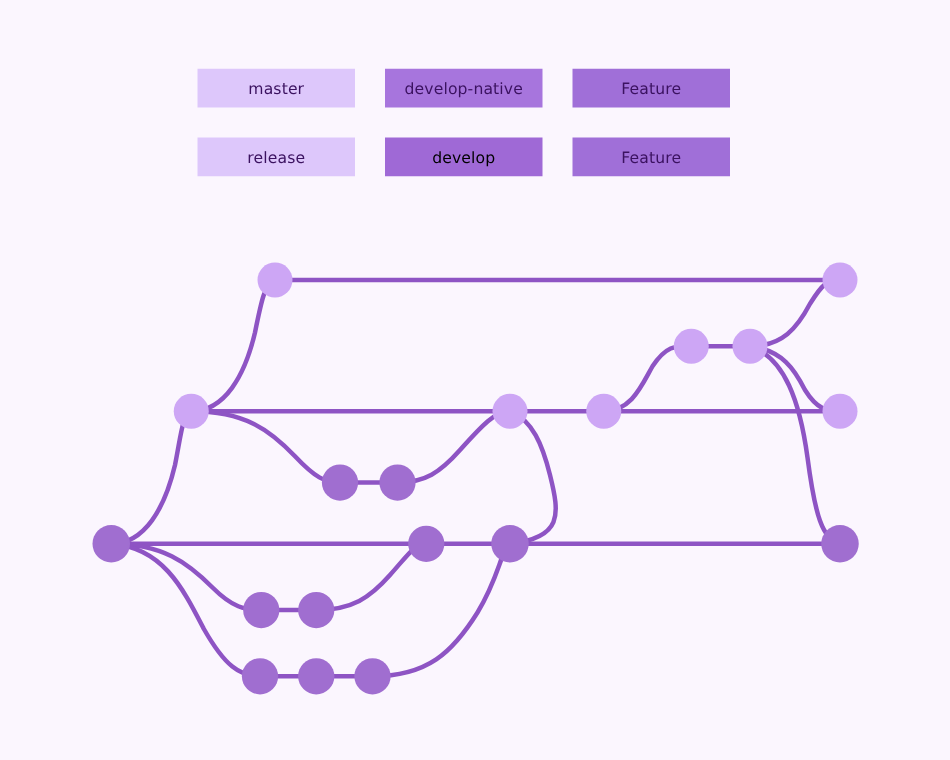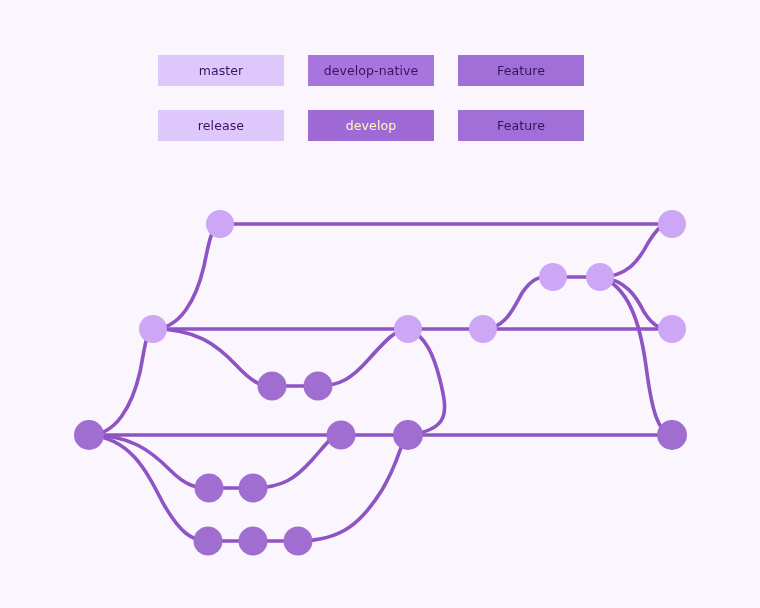--- a/index.html
+++ b/index.html
@@ -74,21 +74,21 @@
     <div class="legend-chip chip-mid" style="background: rgb(167, 117, 221); color: rgb(59, 18, 96);">
       <span>develop-native</span>
     </div>
     <div class="legend-chip chip-mid2" style="background: rgb(160, 111, 216); color: rgb(59, 18, 96);">
       <span>Feature</span>
     </div>
 
     <div class="legend-chip chip-light" style="background: rgb(221, 199, 251); color: rgb(59, 18, 96);">
       <span>release</span>
     </div>
-    <div class="legend-chip chip-dark" style="background: rgb(159, 105, 214); color: #fef9c3;">
+    <div class="legend-chip chip-dark" style="background: rgb(159, 105, 214); color: #000000;">
       <span>develop</span>
     </div>
     <div class="legend-chip chip-mid2" style="background: rgb(160, 111, 216); color: rgb(59, 18, 96);">
       <span>Feature</span>
     </div>
   </div>
 
   <svg id="graph" viewBox="0 0 760 608">
     <g id="edge-layer">
         <path class="edge" d="M 220 224 L 672 224" stroke="#8e54c4" stroke-width="3.6"></path>

